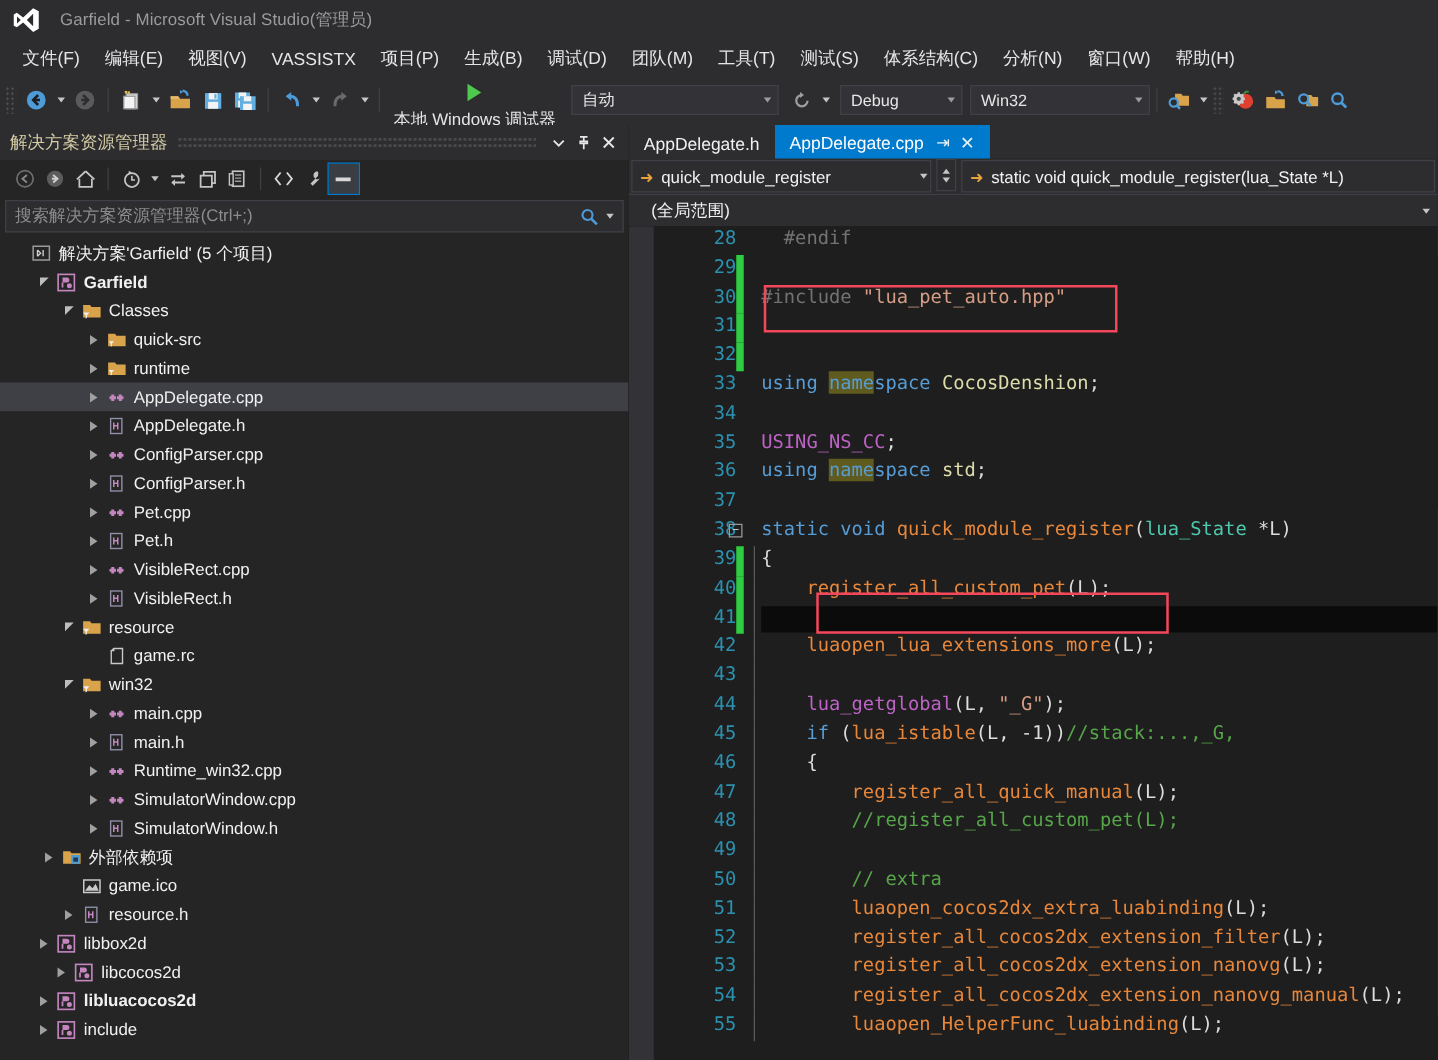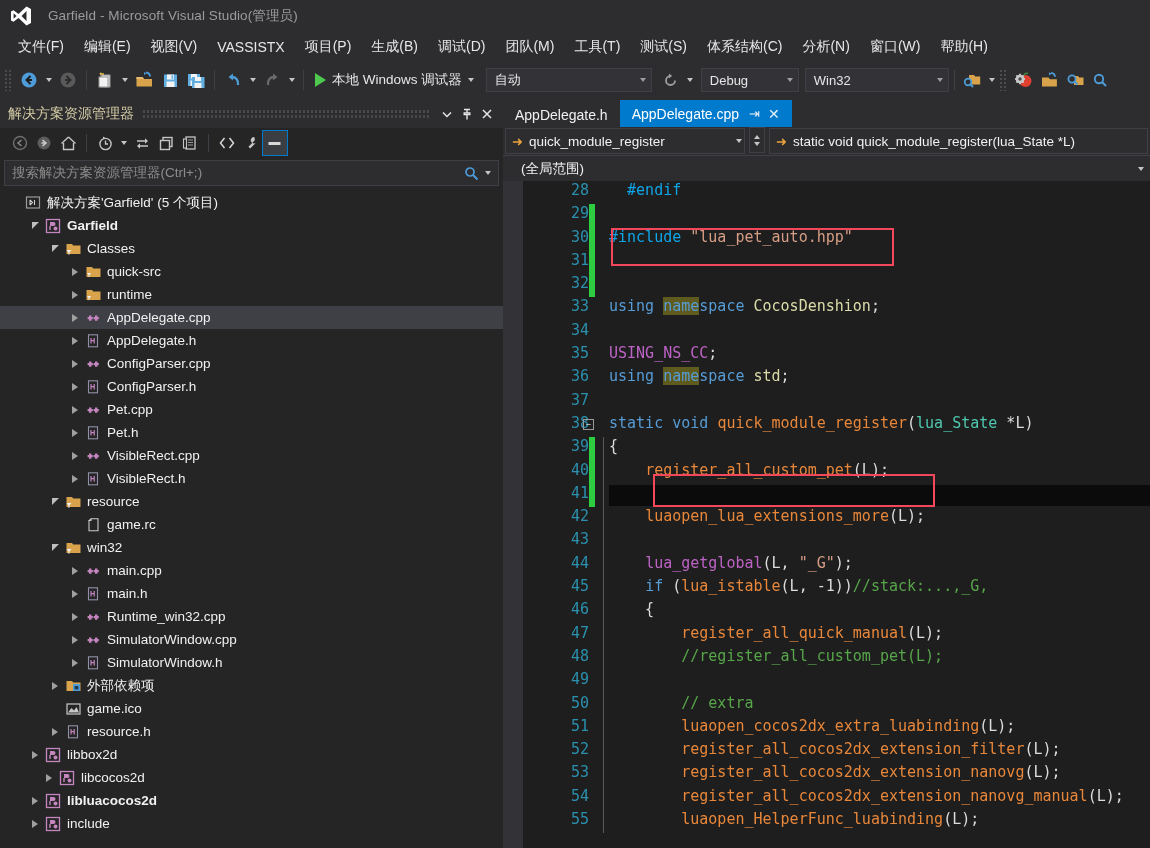--- a/index.html
+++ b/index.html
@@ -33,21 +33,21 @@
     height:36px; background:#2D2D30; display:flex; align-items:center;
     padding-left:4px; gap:0px;
   }
   .grip { width:9px; height:22px; margin-right:3px;
     background-image:radial-gradient(#555 1px, transparent 1px);
     background-size:4px 4px; opacity:.8; }
   .tb-btn { width:26px; height:26px; display:flex; align-items:center; justify-content:center; cursor:default; }
   .tb-caret { width:13px; height:24px; display:flex; align-items:center; justify-content:center; cursor:default; }
   .caret-dn { width:0;height:0;border-left:3.5px solid transparent;border-right:3.5px solid transparent;border-top:4px solid #C5C5C5; }
   .tb-sep { width:1px; height:20px; background:#3F3F46; margin:0 5px; }
-  .tb-run { display:flex; align-items:center; gap:6px; padding:0 6px; height:26px; cursor:default; }
+  .tb-run { display:flex; align-items:center; gap:6px; padding:0 6px; height:26px; cursor:default;flex-direction:column; }
   .tri-play { width:0;height:0;border-top:7px solid transparent;border-bottom:7px solid transparent;border-left:11px solid #4EC94E; }
   .tb-run-label { font-size:13.5px; color:#E6E6E6; white-space:nowrap; }
   .combo {
     height:24px; background:#333337; border:1px solid #3F3F46; color:#E6E6E6;
     font-size:13px; display:flex; align-items:center; justify-content:space-between;
     padding:0 5px 0 8px; cursor:default;
   }
   .combo .caret-dn { border-top-color:#9D9D9D; }
 
   
@@ -124,21 +124,21 @@
   .codetext { position:absolute; left:106px; top:0; }
   .curline { position:absolute; left:106px; top:1px; right:0; height:21px; background:#0B0B0B; }
   .collapse {
     position:absolute; left:80px; top:5px; width:11px; height:11px;
     border:1px solid #9A9A9A; color:#D0D0D0; font-size:9px; line-height:9px; text-align:center;
     font-family:"DejaVu Sans Mono",monospace;
   }
 
   
   .c-plain { color:#DCDCDC; }
-  .c-pre   { color:#0ea5e9; }
+  .c-pre   { color:#737373; }
   .c-kw    { color:#569CD6; }
   .c-type  { color:#4EC9B0; }
   .c-fn    { color:#E8873A; }
   .c-str   { color:#D69D85; }
   .c-cmt   { color:#57A64A; }
   .c-macro { color:#BD63C5; }
   .c-punct { color:#DCDCDC; }
   .c-yellow{ color:#DCDCAA; }
   .hl-name { background:#5F5A1E; color:#569CD6; }
 
@@ -685,21 +685,21 @@
               <span class="arrow-r"></span>
             </span>
             <span class="ticon">
               <svg width="17" height="16" viewBox="0 0 17 16">
                 <rect x="3.5" y="1.8" width="9" height="12" fill="none" stroke="#9090A8" stroke-width="1.1"></rect>
                 <path d="M6 5 v5.5 M6 7.6 h3.2 M9.2 5 v5.5" stroke="#C586C0" stroke-width="1.2" fill="none"></path>
               </svg>
             </span>
             <span class="tlabel">SimulatorWindow.h</span>
           </div>
-          <div class="trow" style="padding-left: 48px; align-items: center;">
+          <div class="trow" style="padding-left: 32px; align-items: center;">
             <span class="arrow">
               <span class="arrow-r"></span>
             </span>
             <span class="ticon">
               <svg width="17" height="16" viewBox="0 0 17 16">
                 <path d="M1.5 3 h5.5 l1.2 1.6 h7.3 v8.4 h-14 z" fill="#D8A34B"></path>
                 <rect x="8" y="6" width="7" height="7" fill="#4D9BD7"></rect>
                 <path d="M9.6 8 h3.8 v3.4 h-3.8 z" fill="#1E3A52"></path>
               </svg>
             </span>

